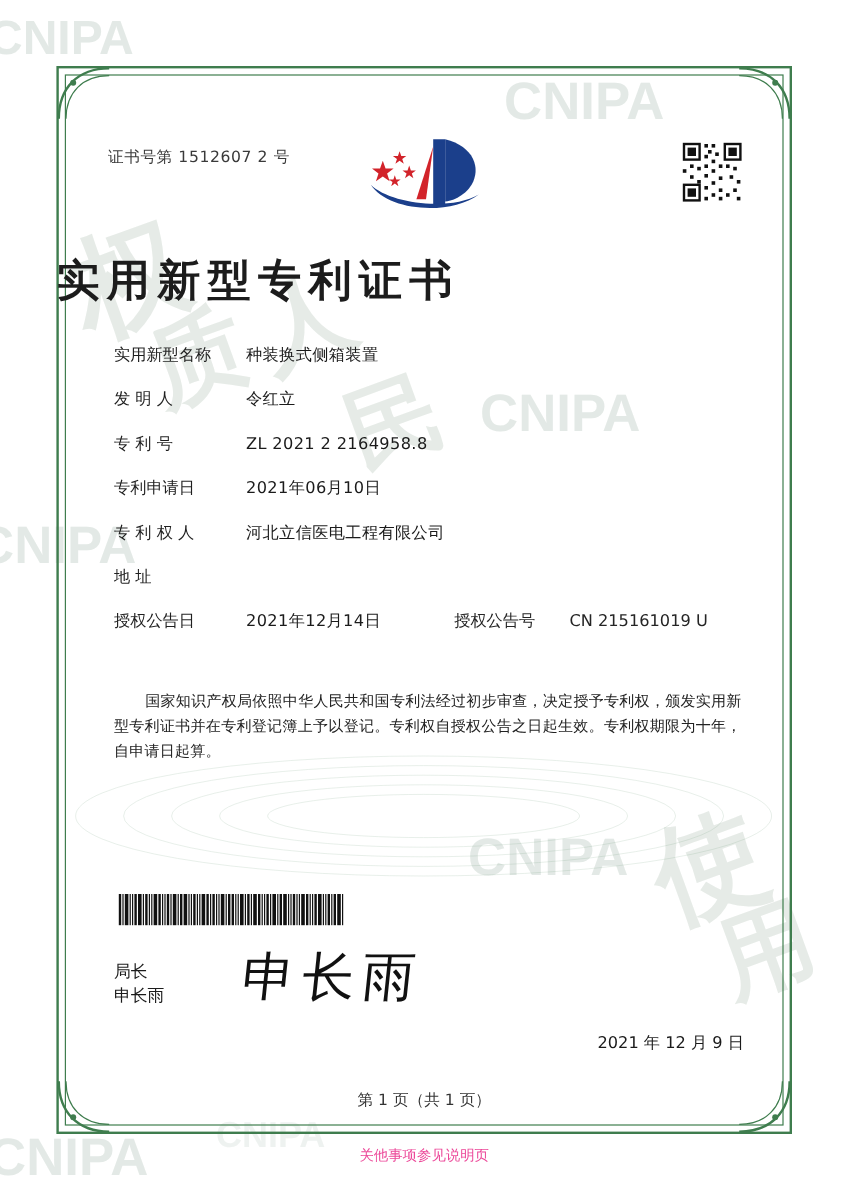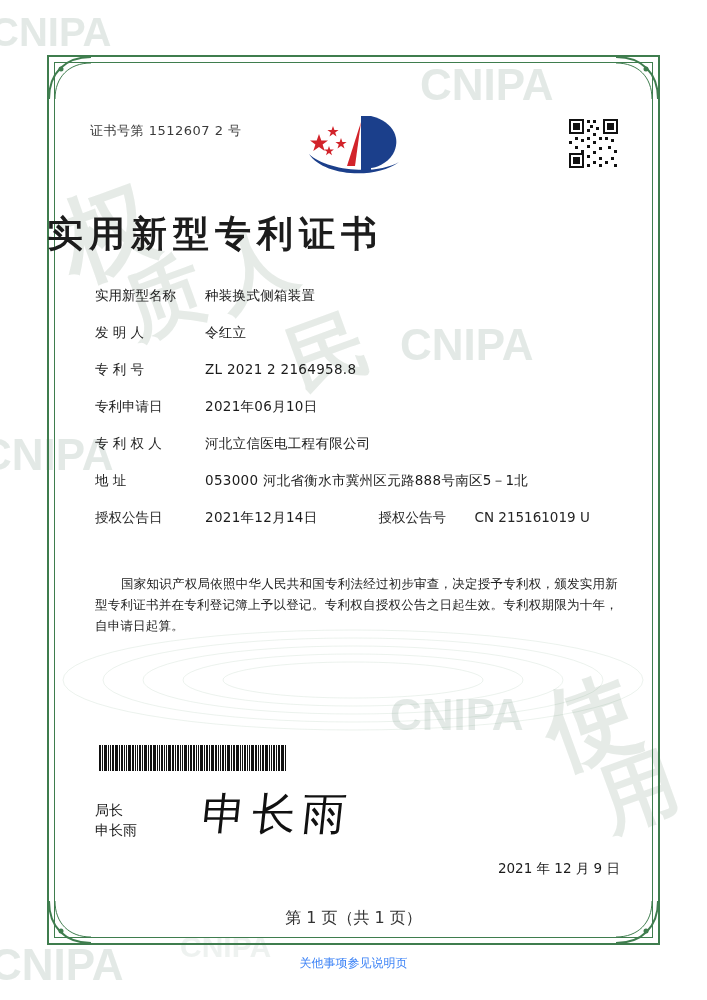--- a/index.html
+++ b/index.html
@@ -173,31 +173,31 @@
     right:40px;top:805position;
     top:805px;
     font-size:13.5px;
     color:#1b1b1b;
     font-family:"DejaVu Sans", sans-serif;
   }
   .page-no{
     position:absolute;
     left:0;right:0;top:853px;
     text-align:center;
-    font-size:16px;
+    font-size:13px;
     color:#333;
     font-family:"DejaVu Sans", sans-serif;
   }
   
   .footer-note{
     position:absolute;
     left:0;right:0;top:955px;
     text-align:center;
     font-size:12px;
-    color:#3b82f6;
+    color:#ec4899;
     z-index:5;
     font-family:"DejaVu Sans", sans-serif;
   }
   .guilloche{
     position:absolute;
     left:52px;top:620px;
     width:603px;height:120px;
     z-index:3;
     opacity:.25;
     pointer-events:none;
@@ -354,21 +354,20 @@
       <div class="val">2021年06月10日</div>
     </div>
 
     <div class="row">
       <div class="lbl spread">专 利 权 人</div>
       <div class="val">河北立信医电工程有限公司</div>
     </div>
 
     <div class="row">
       <div class="lbl spread">地 址</div>
-      <div class="val">053000 河北省衡水市冀州区元路888号南区5－1北</div>
     </div>
 
     <div class="row dual">
       <div class="lbl">授权公告日</div>
       <div class="val">2021年12月14日</div>
       <div class="lbl2">授权公告号</div>
       <div class="val2">CN 215161019 U</div>
     </div>
 
   </div>

